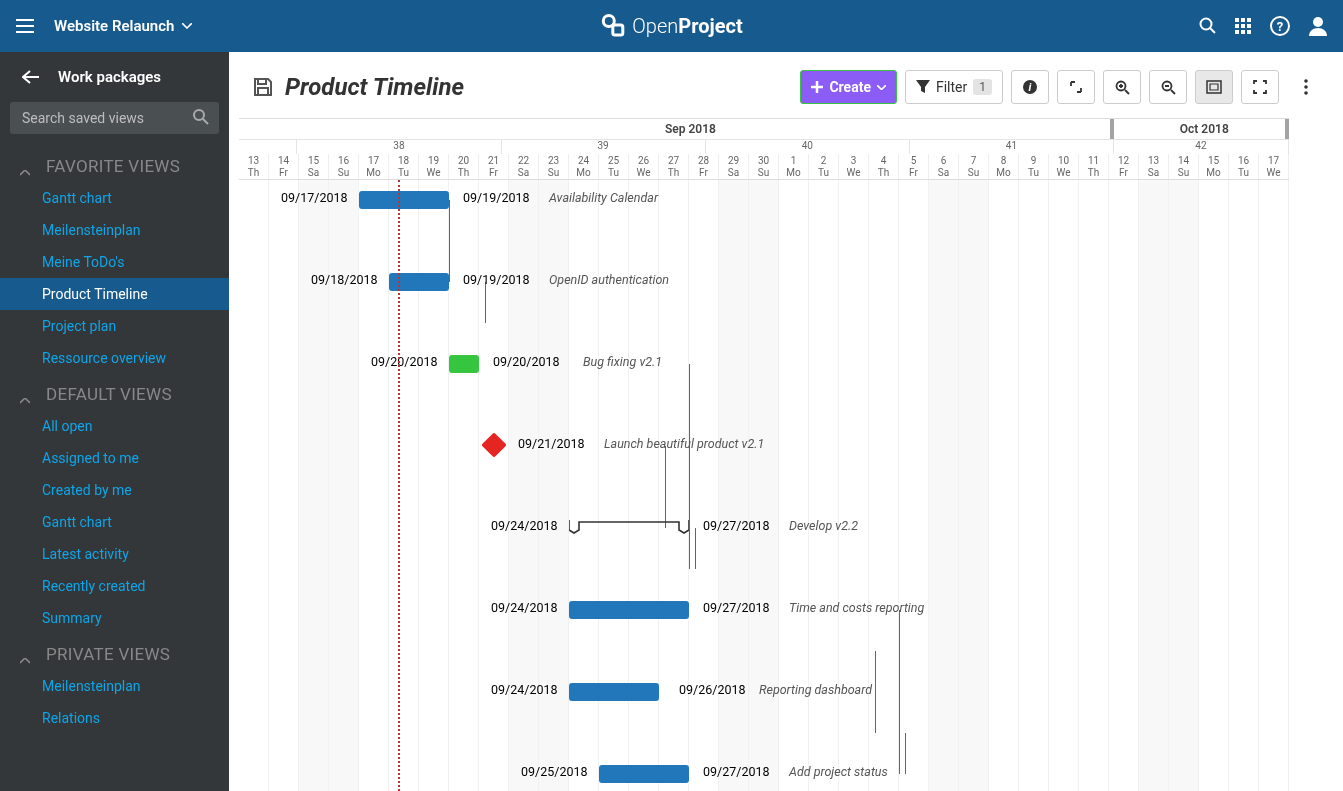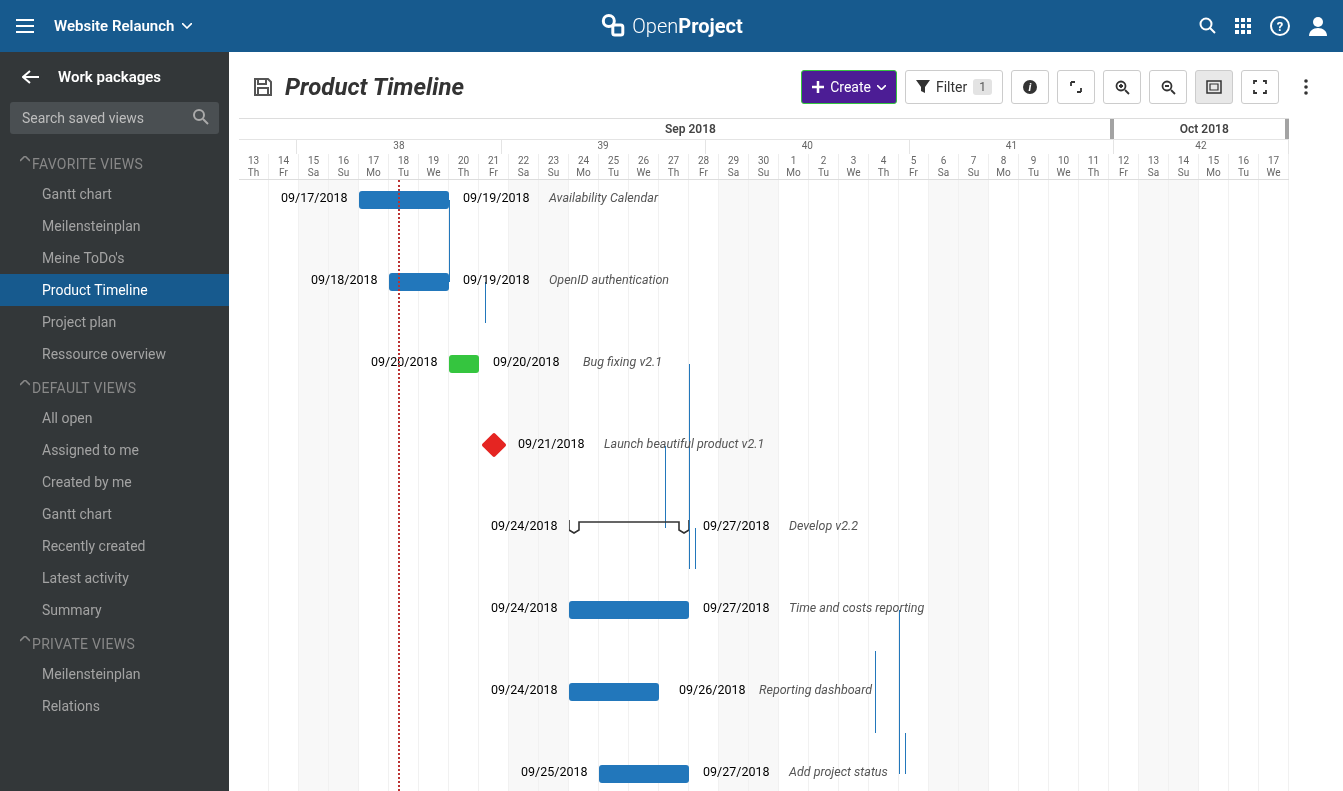--- a/index.html
+++ b/index.html
@@ -16,32 +16,32 @@
 .body-row { flex: 1; display: flex; overflow: hidden; }
 
 .sidebar { width: 229px; background: #333739; color: #ccc; display: flex; flex-direction: column; overflow-y: auto; }
 .sidebar-header { display: flex; align-items: center; gap: 18px; padding: 16px 18px 12px 22px; color: #fff; }
 .sidebar-header .title { font-weight: 600; font-size: 15px; }
 .search-box { margin: 4px 10px 12px 10px; position: relative; }
 .search-box input { width: 100%; background: #4a4f52; border: none; border-radius: 3px; padding: 8px 34px 8px 12px; color: #ddd; font-size: 14px; }
 .search-box input::placeholder { color: #bdbdbd; }
 .search-box .sicon { position: absolute; right: 10px; top: 7px; color: #bbb; }
 
-.section-label { display: flex; align-items: flex-start; gap: 2px; padding: 10px 10px 6px 20px; font-size: 14px; color: #888; letter-spacing: .3px; cursor: pointer; }
-.view-item { padding: 8px 10px 8px 42px; font-size: 14px; color: #a3a3a3; cursor: pointer; }
+.section-label { display: flex; align-items: flex-end; gap: 16px; padding: 10px 10px 6px 20px; font-size: 17px; color: #888; letter-spacing: .3px; cursor: pointer; }
+.view-item { padding: 8px 10px 8px 42px; font-size: 14px; color: #0ea5e9; cursor: pointer; }
 .view-item.active { background: #175a8e; color: #fff; }
 
 .main { flex: 1; background: #fff; display: flex; flex-direction: column; overflow: hidden; }
 .toolbar { display: flex; align-items: center; padding: 18px 18px 14px 24px; gap: 8px; }
 .toolbar .title { font-size: 24px; font-weight: 700; color: #333; font-style: italic; display: flex; align-items: center; gap: 12px; }
 .toolbar .title .save-icon { font-style: normal; color: #555; }
 .toolbar .spacer { flex: 1; }
 .btn { height: 34px; border: 1px solid #ccc; background: #fff; border-radius: 3px; display: inline-flex; align-items: center; padding: 0 10px; font-size: 14px; color: #333; cursor: pointer; gap: 6px; }
 .btn.icon-only { width: 38px; justify-content: center; padding: 0; }
-.btn.green { background: #4c1d95; border-color: #35c53f; color: #fff; font-weight: 400; }
+.btn.green { background: #8b5cf6; border-color: #35c53f; color: #fff; font-weight: 700; }
 .btn .badge { background: #e3e3e3; color: #555; border-radius: 3px; font-size: 12px; padding: 1px 6px; }
 .btn.active-tb { background: #e8e8e8; }
 
 .gantt-wrap { flex: 1; overflow: auto; position: relative; }
 .gantt-header-months { display: flex; height: 22px; border-top: 1px solid #ddd; border-bottom: 1px solid #e4e4e4; font-size: 12px; font-weight: 600; color: #444; }
 .gantt-header-months .mcell { border-right: 4px solid #a3a3a3; display: flex; align-items: center; padding-left: 6px; }
 .gantt-header-weeks { display: flex; height: 14px; font-size: 10px; color: #666; }
 .gantt-header-weeks .wcell { border-right: 1px solid #e4e4e4; text-align: center; }
 .gantt-header-days { display: flex; height: 26px; border-bottom: 1px solid #ddd; }
 .gantt-header-days .dcell { width: 30px; border-right: 1px solid #eee; text-align: center; font-size: 10px; color: #666; line-height: 12px; padding-top: 1px; }
@@ -156,22 +156,22 @@
         <div class="section-label">
           <svg width="10" height="6">
             <path d="M0 5l5-5 5 5" fill="none" stroke="#888" stroke-width="1.6"></path>
           </svg>
           <span>DEFAULT VIEWS</span>
         </div>
         <div class="view-item">All open</div>
         <div class="view-item">Assigned to me</div>
         <div class="view-item">Created by me</div>
         <div class="view-item">Gantt chart</div>
+        <div class="view-item">Latest activity</div>
         <div class="view-item">Recently created</div>
-        <div class="view-item">Latest activity</div>
         <div class="view-item">Summary</div>
         <div class="section-label">
           <svg width="10" height="6">
             <path d="M0 5l5-5 5 5" fill="none" stroke="#888" stroke-width="1.6"></path>
           </svg>
           <span>PRIVATE VIEWS</span>
         </div>
         <div class="view-item">Meilensteinplan</div>
         <div class="view-item">Relations</div>
       </div>

